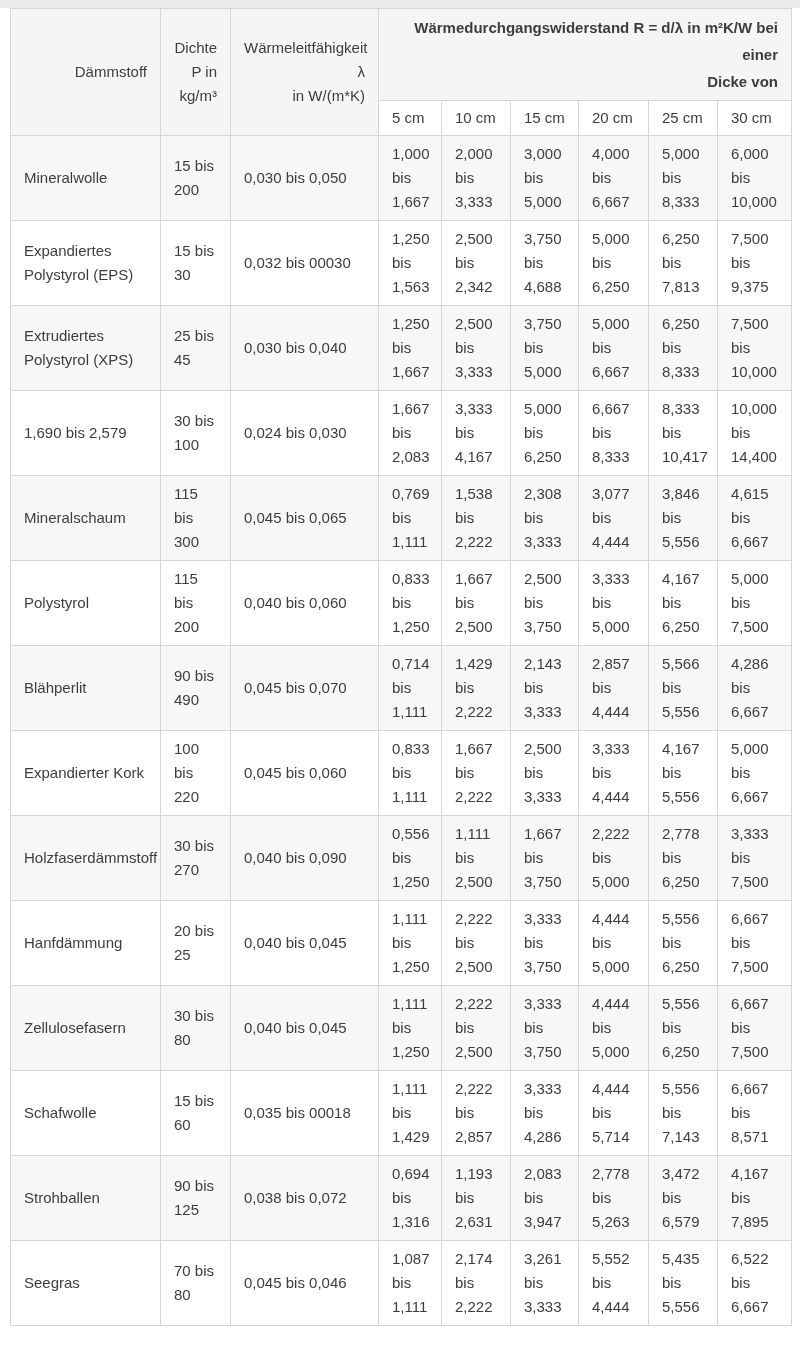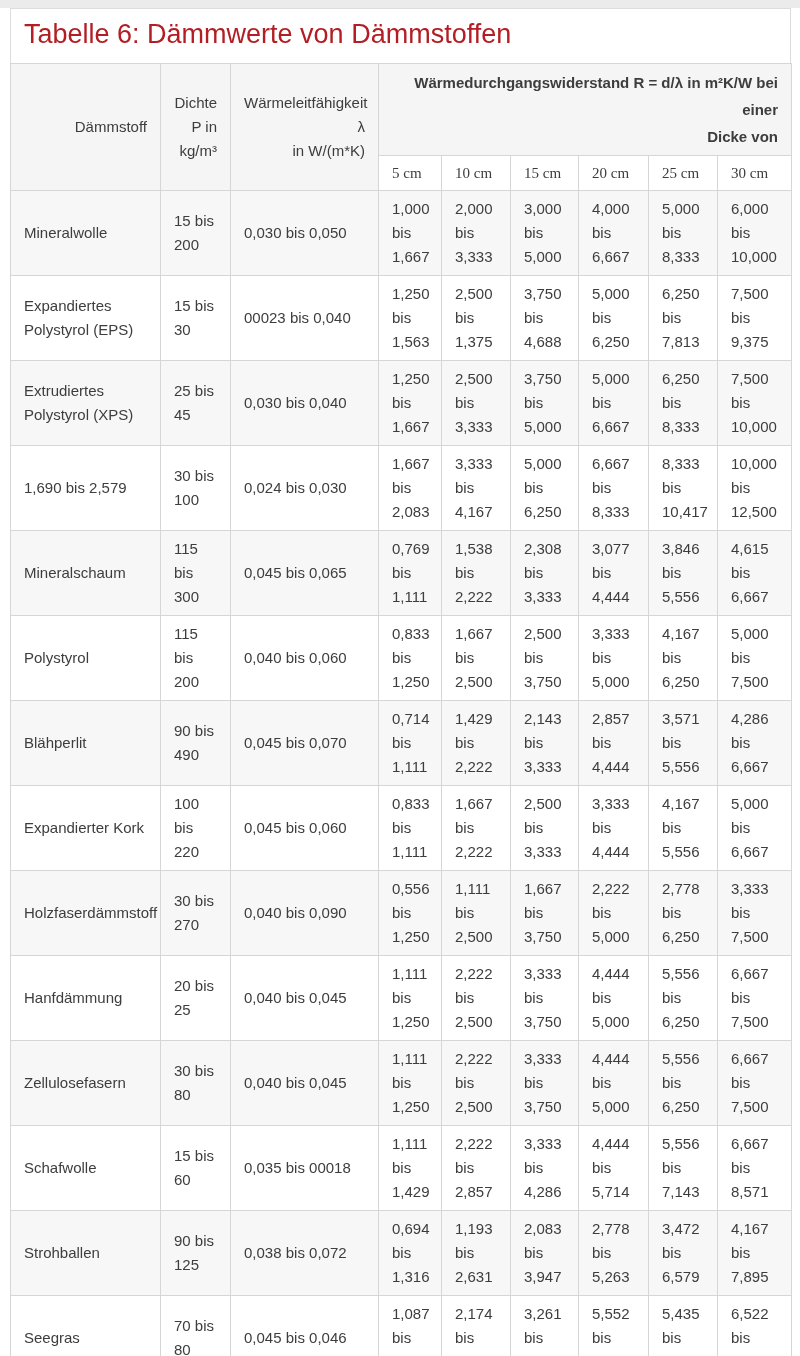--- a/index.html
+++ b/index.html
@@ -47,37 +47,33 @@
   th.group-th {
     font-weight: 700;
     line-height: 27px;
     padding: 5px 13px;
   }
   th.group-th span { display: block; }
   tr.thickness-row th {
     background: #ffffff;
     padding: 5px 13px;
     font-weight: 400;
-    font-family: Liberation Serif, serif;
   }
   th.lines span { display: block; }
   tbody tr.stripe td { background: #f7f7f7; }
   tbody td { background: #ffffff; }
   td.mat { padding-right: 4px; }
   td.range span { display: block; }
 </style>
 </head>
 <body>
 
 <div class="top-strip"></div>
 
 <div class="widget">
-  <div class="title-box">
-    <h2>Tabelle 6: Dämmwerte von Dämmstoffen</h2>
-  </div>
 
   <table>
     <colgroup>
       <col style="width:150px">
         <col style="width:70px">
         <col style="width:148px">
       <col style="width:63px">
         <col style="width:69px">
         <col style="width:68px">
       <col style="width:70px">
@@ -148,30 +144,30 @@
             <span>bis</span>
             <span>10,000</span>
           </td>
         </tr>
         <tr>
           <td class="mat">Expandiertes Polystyrol (EPS)</td>
           <td class="range">
             <span>15 bis</span>
             <span>30</span>
           </td>
-          <td>00023 bis 0,040</td>
+          <td>0,032 bis 00030</td>
           <td class="range">
             <span>1,250</span>
             <span>bis</span>
             <span>1,563</span>
           </td>
           <td class="range">
             <span>2,500</span>
             <span>bis</span>
-            <span>1,375</span>
+            <span>2,342</span>
           </td>
           <td class="range">
             <span>3,750</span>
             <span>bis</span>
             <span>4,688</span>
           </td>
           <td class="range">
             <span>5,000</span>
             <span>bis</span>
             <span>6,250</span>
@@ -253,21 +249,21 @@
             <span>8,333</span>
           </td>
           <td class="range">
             <span>8,333</span>
             <span>bis</span>
             <span>10,417</span>
           </td>
           <td class="range">
             <span>10,000</span>
             <span>bis</span>
-            <span>12,500</span>
+            <span>14,400</span>
           </td>
         </tr>
         <tr class="stripe">
           <td class="mat">Mineralschaum</td>
           <td class="range">
             <span>115 bis</span>
             <span>300</span>
           </td>
           <td>0,045 bis 0,065</td>
           <td class="range">
@@ -360,21 +356,21 @@
             <span>2,143</span>
             <span>bis</span>
             <span>3,333</span>
           </td>
           <td class="range">
             <span>2,857</span>
             <span>bis</span>
             <span>4,444</span>
           </td>
           <td class="range">
-            <span>3,571</span>
+            <span>5,566</span>
             <span>bis</span>
             <span>5,556</span>
           </td>
           <td class="range">
             <span>4,286</span>
             <span>bis</span>
             <span>6,667</span>
           </td>
         </tr>
         <tr>

